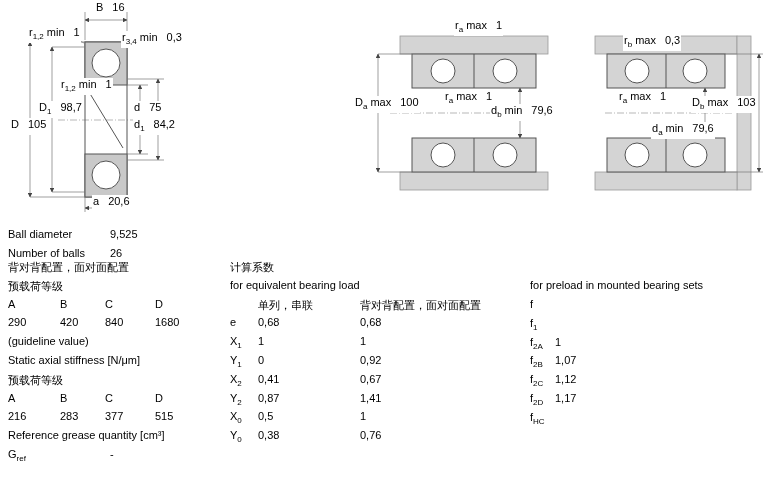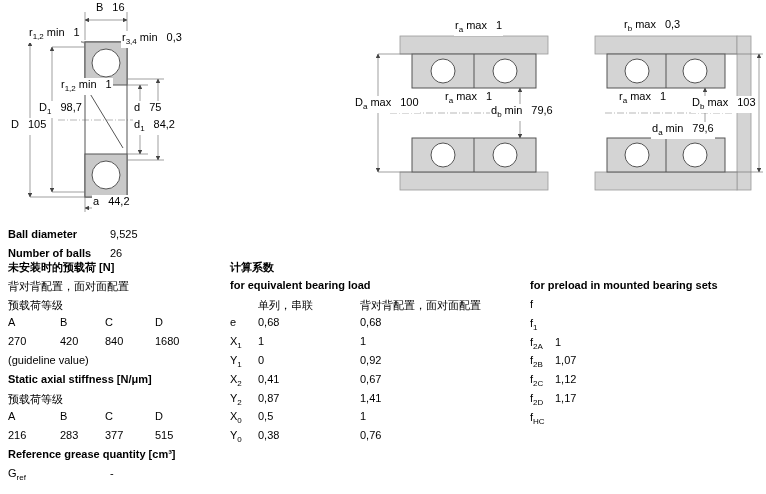--- a/index.html
+++ b/index.html
@@ -7,21 +7,21 @@
         font-family:"Liberation Sans",sans-serif;font-size:11px;color:#000;overflow:hidden}
   .dwg{position:absolute}
   .dwg svg{position:absolute;left:0;top:0}
   .dim{position:absolute;display:flex;gap:9px;background:#fff;white-space:nowrap;
        line-height:12px;padding:0 1px}
   .dim sub,sub{font-size:8px}
   .m{margin-left:3px}
   .m:empty{display:none}
   .col{position:absolute}
   .row{height:18.8px;white-space:nowrap}
-  .bold{font-weight:bold}
+  .bold{font-weight:normal}
   .g2{display:grid;grid-template-columns:102px 1fr}
   .g4{display:grid;grid-template-columns:52px 45px 50px 1fr}
   .gc{display:grid;grid-template-columns:28px 102px 1fr}
   .gf{display:grid;grid-template-columns:25px 1fr}
   .thin{stroke:#777;stroke-width:0.7;fill:none}
   .main{stroke:#555;stroke-width:1;fill:none}
 </style>
 </head>
 <body>
 
@@ -104,21 +104,21 @@
     <div class="dim" style="left:10px;top:118px">
       <span class="s"><span>D</span><sub></sub></span>
         <span class="v">105</span>
     </div>
     <div class="dim" style="left:133px;top:118px">
       <span class="s"><span>d</span><sub>1</sub></span>
         <span class="v">84,2</span>
     </div>
     <div class="dim" style="left:92px;top:195px">
       <span class="s"><span>a</span><sub></sub></span>
-        <span class="v">44,2</span>
+        <span class="v">20,6</span>
     </div>
   </div>
 
   <div class="dwg" style="left:350px;top:14px;width:218px;height:185px">
     <svg width="218" height="185" viewBox="0 0 218 185">
       <defs>
         <marker id="arrM" viewBox="0 0 10 10" refX="9" refY="5" markerWidth="7" markerHeight="7" orient="auto-start-reverse">
           <path d="M0,0L10,5L0,10z" fill="#444"></path>
         </marker>
       </defs>
@@ -185,21 +185,21 @@
         <circle cx="52" cy="141" r="12" fill="#fff" stroke="#555" stroke-width="1"></circle>
         <circle cx="110" cy="141" r="12" fill="#fff" stroke="#555" stroke-width="1"></circle>
       </g>
       <g>
         <line class="thin" x1="140" y1="40" x2="178" y2="40"></line>
         <line class="thin" x1="140" y1="158" x2="178" y2="158"></line>
         <line class="thin" x1="174" y1="40" x2="174" y2="158" marker-start="url(#arrR)" marker-end="url(#arrR)"></line>
         <line class="thin" x1="120" y1="74" x2="120" y2="124" marker-start="url(#arrR)" marker-end="url(#arrR)"></line>
       </g>
     </svg>
-    <div class="dim" style="left:38px;top:4px">
+    <div class="dim" style="left:38px;top:20px">
       <span class="s"><span>r</span><sub>b</sub><span class="m">max</span></span>
         <span class="v">0,3</span>
     </div>
     <div class="dim" style="left:33px;top:76px">
       <span class="s"><span>r</span><sub>a</sub><span class="m">max</span></span>
         <span class="v">1</span>
     </div>
     <div class="dim" style="left:106px;top:82px">
       <span class="s"><span>D</span><sub>b</sub><span class="m">max</span></span>
         <span class="v">103</span>
@@ -215,31 +215,30 @@
       <span class="bold">Ball diameter</span>
       <span>9,525</span>
     </div>
     <div class="row g2">
       <span class="bold">Number of balls</span>
       <span>26</span>
     </div>
   </div>
 
   <div class="col" style="left:8px;top:260px;width:216px">
-    <div class="row bold">未安装时的预载荷 [N]</div>
     <div class="row">背对背配置，面对面配置</div>
     <div class="row">预载荷等级</div>
     <div class="row g4">
       <span>A</span>
       <span>B</span>
       <span>C</span>
       <span>D</span>
     </div>
     <div class="row g4">
-      <span>270</span>
+      <span>290</span>
       <span>420</span>
       <span>840</span>
       <span>1680</span>
     </div>
     <div class="row">(guideline value)</div>
     <div class="row bold">Static axial stiffness [N/μm]</div>
     <div class="row">预载荷等级</div>
     <div class="row g4">
       <span>A</span>
       <span>B</span>

